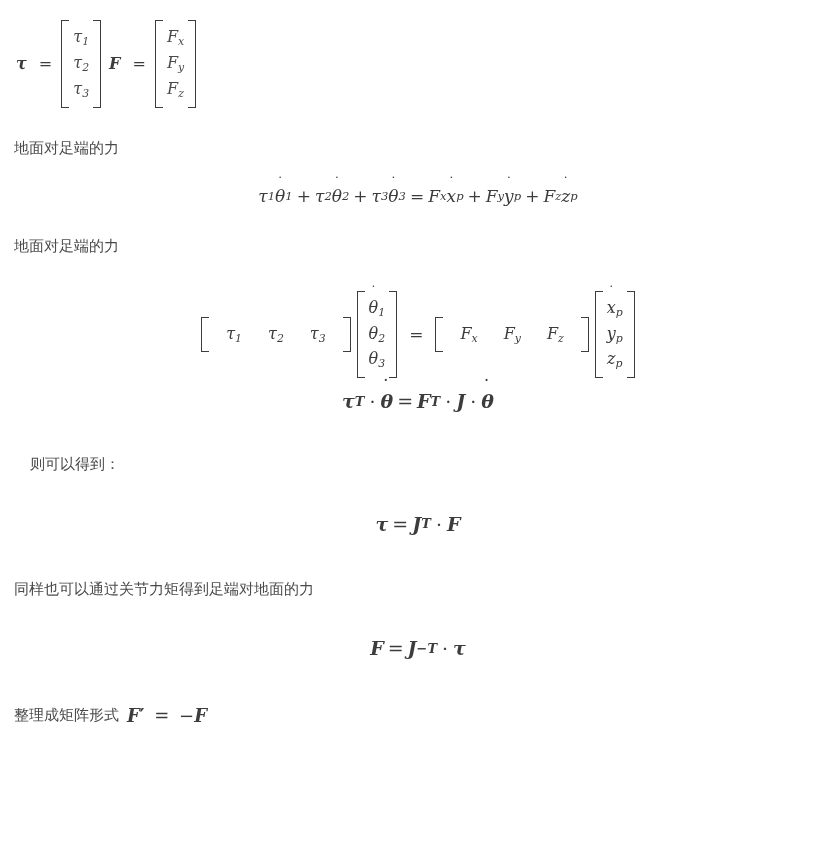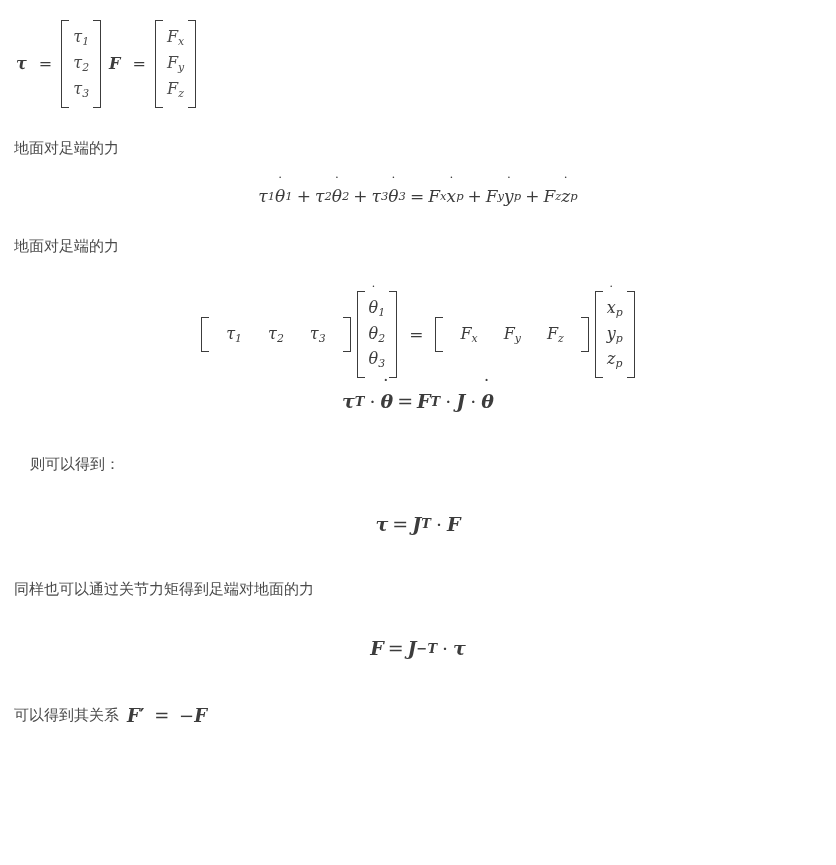--- a/index.html
+++ b/index.html
@@ -309,21 +309,21 @@
       <span class="mb">J</span>
         <span class="sup" style="font-weight:bold;">−T</span>
       <span class="cdot">·</span>
       <span class="mb">τ</span>
     </span>
   </div>
 
   <div class="gap-v-1"></div>
 
   <div class="row" style="margin-top:16px; margin-left:4px;">
-    <span class="para lbl">可以得到其关系</span>
+    <span class="para lbl">整理成矩阵形式</span>
     <span class="inline-math math" style="margin-left:8px; font-size:18px;">
       <span class="mb">F</span><span class="opn" style="font-weight:bold;">′</span>
       <span class="op">=</span>
       <span class="opn">−</span><span class="mb">F</span>
     </span>
   </div>
 
 </div>
 
 </body></html>

